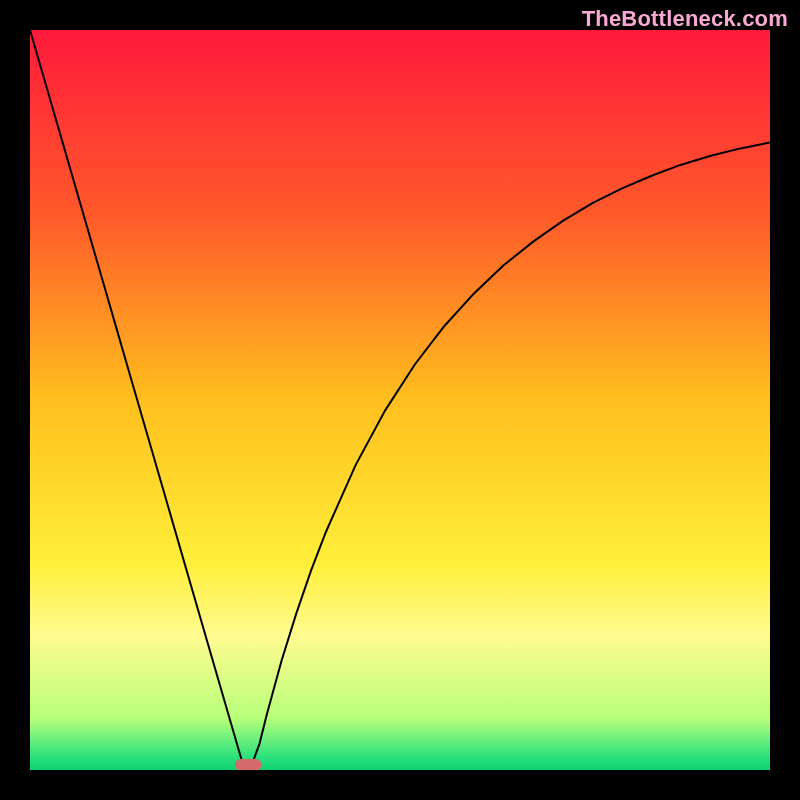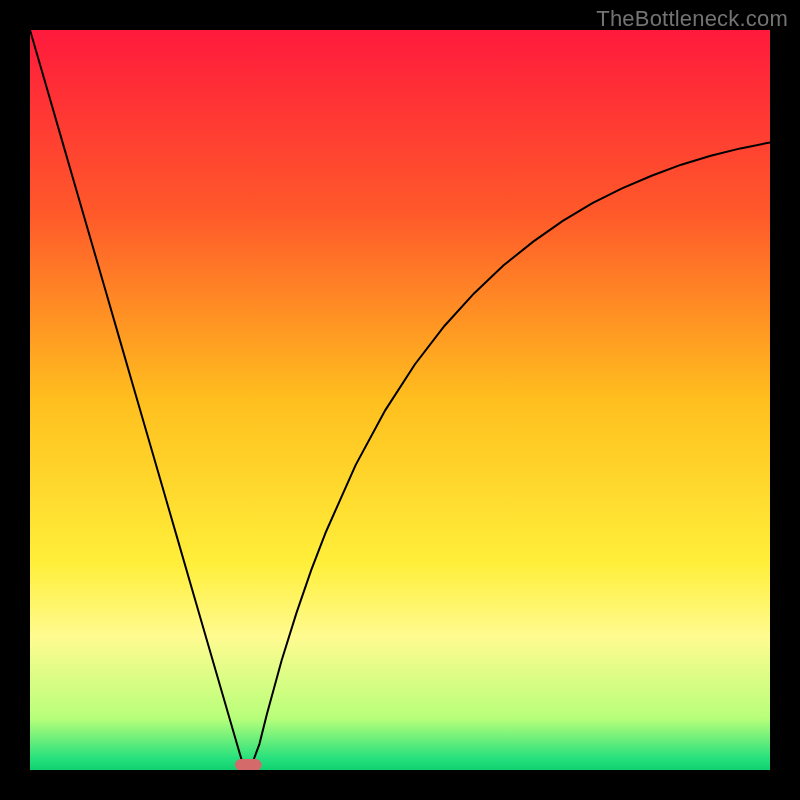--- a/index.html
+++ b/index.html
@@ -23,23 +23,23 @@
     top: 30px;
     left: 30px;
     width: 740px;
     height: 740px;
     overflow: hidden;
   }
   .watermark {
     position: absolute;
     top: 6px;
     right: 12px;
-    color: #737373;
+    color: #f9a8d4;
     font-size: 22px;
-    font-weight: 400;
+    font-weight: 700;
     letter-spacing: 0.2px;
     user-select: none;
   }
 </style>
 </head>
 <body>
 
 <div class="frame">
   <div class="watermark">TheBottleneck.com</div>
   <div class="plot-area">

